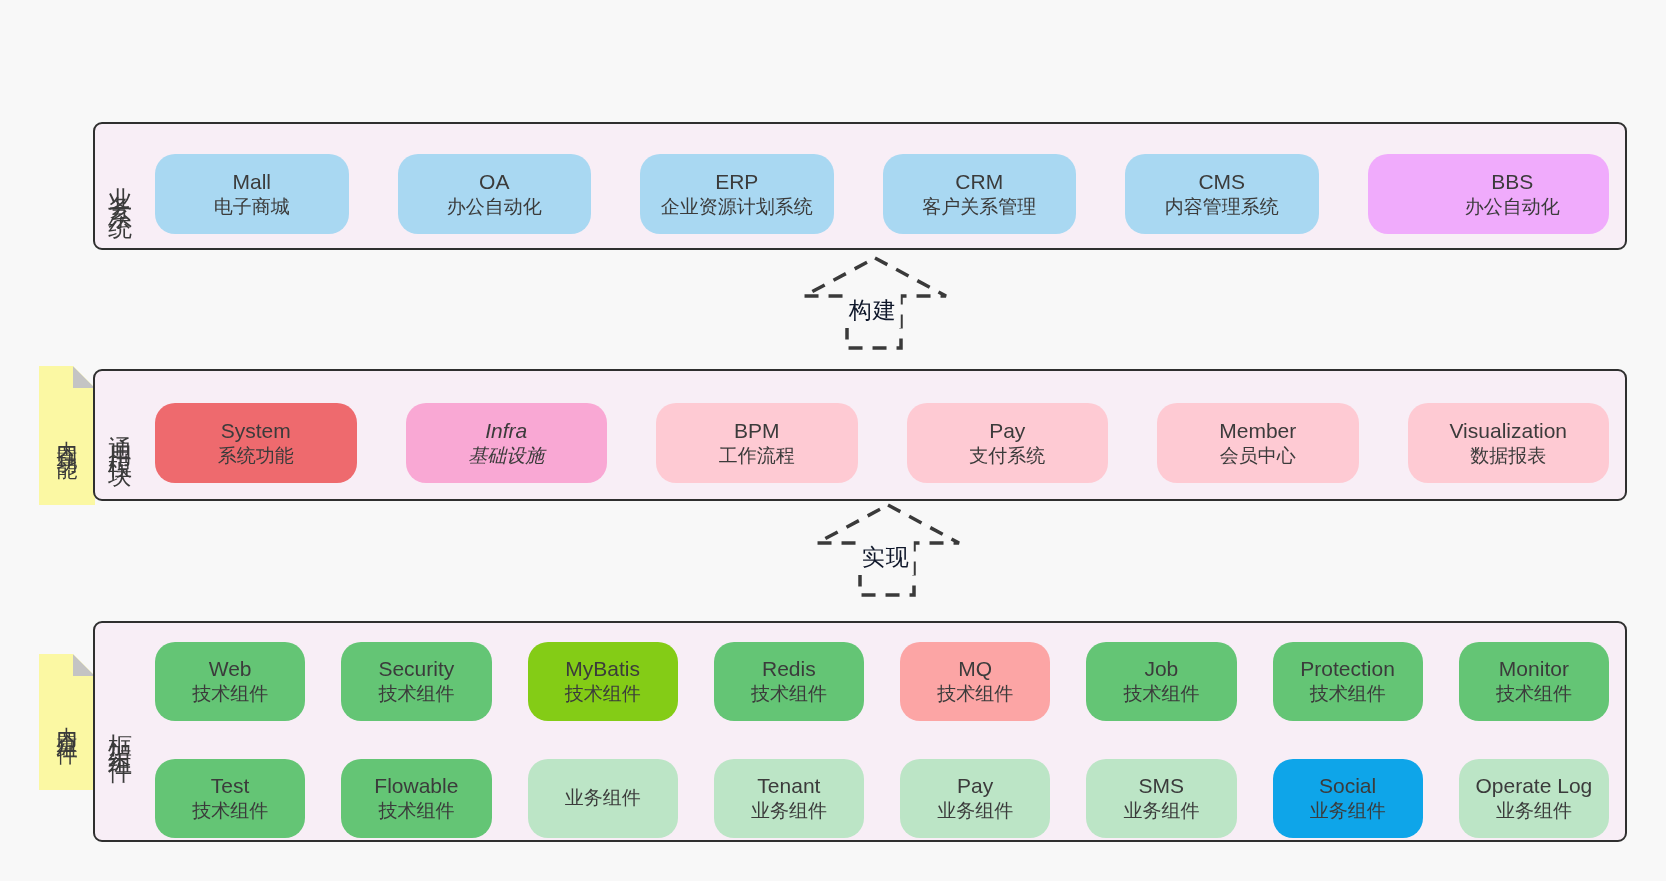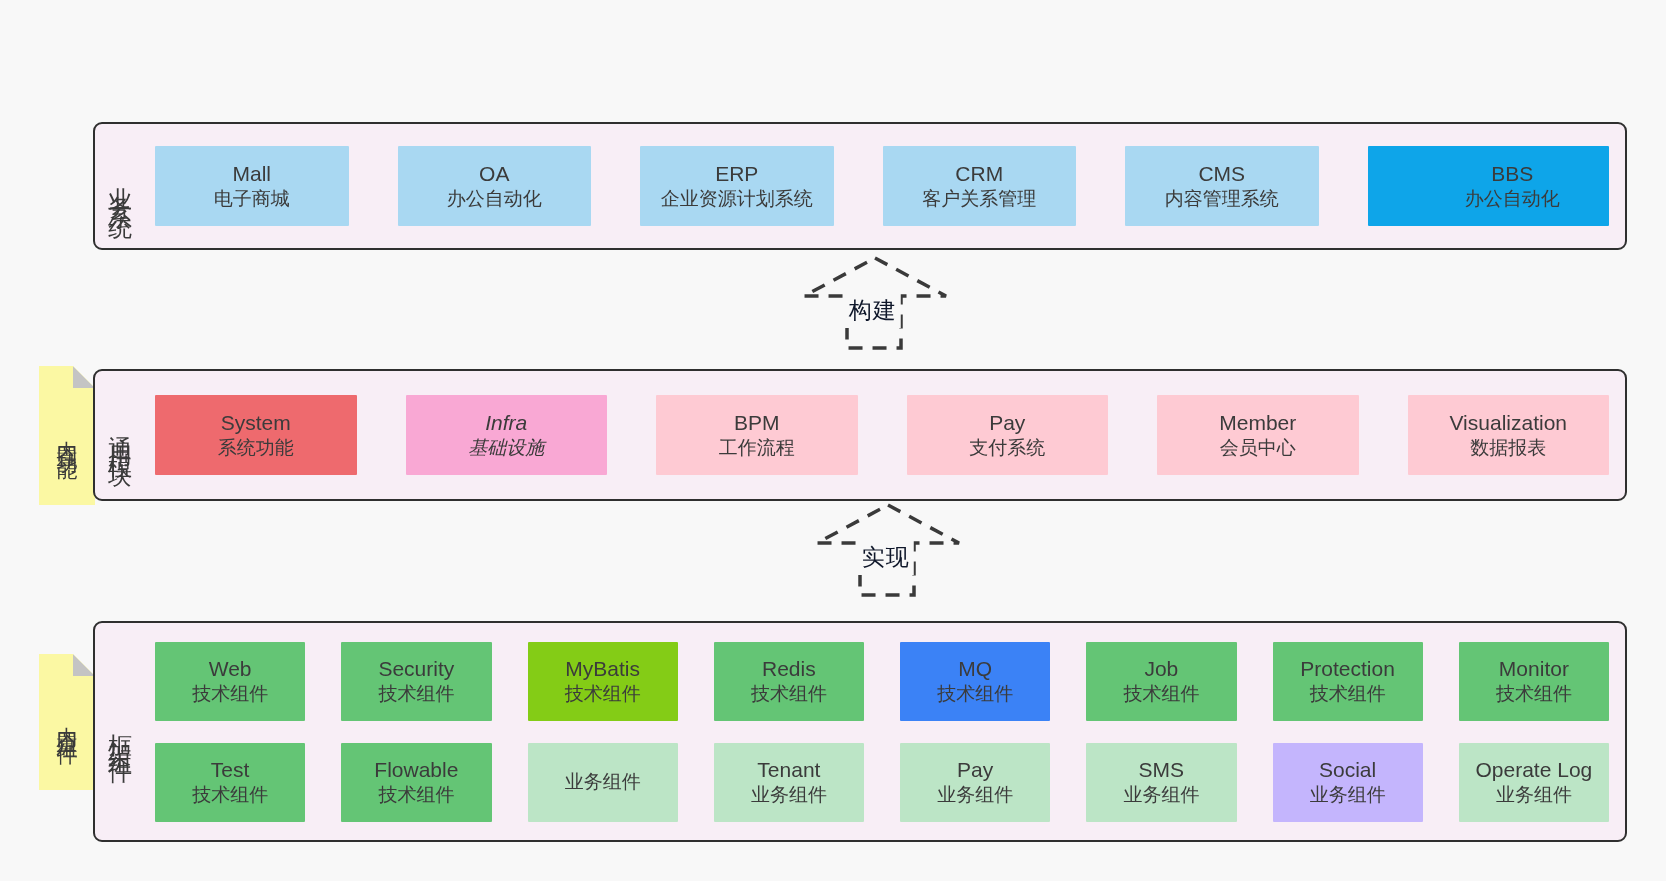--- a/index.html
+++ b/index.html
@@ -18,23 +18,23 @@
   .panel-bottom{top:621px;height:221px;}
   .side-label{
     width:50px;display:flex;align-items:center;justify-content:center;
     writing-mode:vertical-rl;text-orientation:upright;
     font-size:24px;letter-spacing:9px;color:#3a3a3a;
   }
   .rows{flex:1;display:flex;flex-direction:column;justify-content:center;gap:22px;padding:0 16px 0 10px;}
   .box-row{display:flex;gap:49px;}
   .panel-bottom .box-row{gap:36px;}
   .box{
-    flex:1;height:80px;border-radius:1px;
+    flex:1;height:80px;border-radius:20px;
     display:flex;flex-direction:column;align-items:center;justify-content:center;
-    text-align:center;line-height:1.3;color:#3b3b3b;
+    text-align:center;line-height:1.3;color:#3b3b3b;margin-top:16px;
   }
   .panel-bottom .box{height:79px;line-height:1.26;}
   .box-name{font-size:21px;}
   .box-desc{font-size:19px;}
   
   .note{
     position:absolute;left:39px;width:56px;background:#fbf8a3;z-index:1;
     display:flex;align-items:center;justify-content:center;
     clip-path:polygon(0 0,calc(100% - 22px) 0,100% 22px,100% 100%,0 100%);
   }
@@ -80,21 +80,21 @@
             <div class="box-desc">企业资源计划系统</div>
           </div>
           <div class="box" style="background: rgb(169, 216, 242);">
             <div class="box-name">CRM</div>
             <div class="box-desc">客户关系管理</div>
           </div>
           <div class="box" style="background: rgb(169, 216, 242);">
             <div class="box-name">CMS</div>
             <div class="box-desc">内容管理系统</div>
           </div>
-          <div class="box" style="background: #0ea5e9; padding-left: 48px;">
+          <div class="box" style="background: #f0abfc; padding-left: 48px;">
             <div class="box-name">BBS</div>
             <div class="box-desc">办公自动化</div>
           </div>
         </div>
       </div>
   </section>
 
   <div class="arrow arrow-1">
     <svg viewBox="0 0 150 96">
       <path d="M75 3 L146 41 L101 41 L101 93 L47 93 L47 41 L4 41 Z" fill="none" stroke="#3a3a3a" stroke-width="3.5" stroke-dasharray="14 10"></path>
@@ -164,21 +164,21 @@
             <div class="box-desc">技术组件</div>
           </div>
           <div class="box" style="background: #84cc16;">
             <div class="box-name">MyBatis</div>
             <div class="box-desc">技术组件</div>
           </div>
           <div class="box" style="background: rgb(100, 197, 117);">
             <div class="box-name">Redis</div>
             <div class="box-desc">技术组件</div>
           </div>
-          <div class="box" style="background: #3b82f6;">
+          <div class="box" style="background: #fca5a5;">
             <div class="box-name">MQ</div>
             <div class="box-desc">技术组件</div>
           </div>
           <div class="box" style="background: rgb(100, 197, 117);">
             <div class="box-name">Job</div>
             <div class="box-desc">技术组件</div>
           </div>
           <div class="box" style="background: rgb(100, 197, 117);">
             <div class="box-name">Protection</div>
             <div class="box-desc">技术组件</div>
@@ -205,21 +205,21 @@
             <div class="box-desc">业务组件</div>
           </div>
           <div class="box" style="background: rgb(188, 229, 198);">
             <div class="box-name">Pay</div>
             <div class="box-desc">业务组件</div>
           </div>
           <div class="box" style="background: rgb(188, 229, 198);">
             <div class="box-name">SMS</div>
             <div class="box-desc">业务组件</div>
           </div>
-          <div class="box" style="background: #c4b5fd;">
+          <div class="box" style="background: #0ea5e9;">
             <div class="box-name">Social</div>
             <div class="box-desc">业务组件</div>
           </div>
           <div class="box" style="background: rgb(188, 229, 198);">
             <div class="box-name">Operate Log</div>
             <div class="box-desc">业务组件</div>
           </div>
         </div>
       </div>
   </section>

